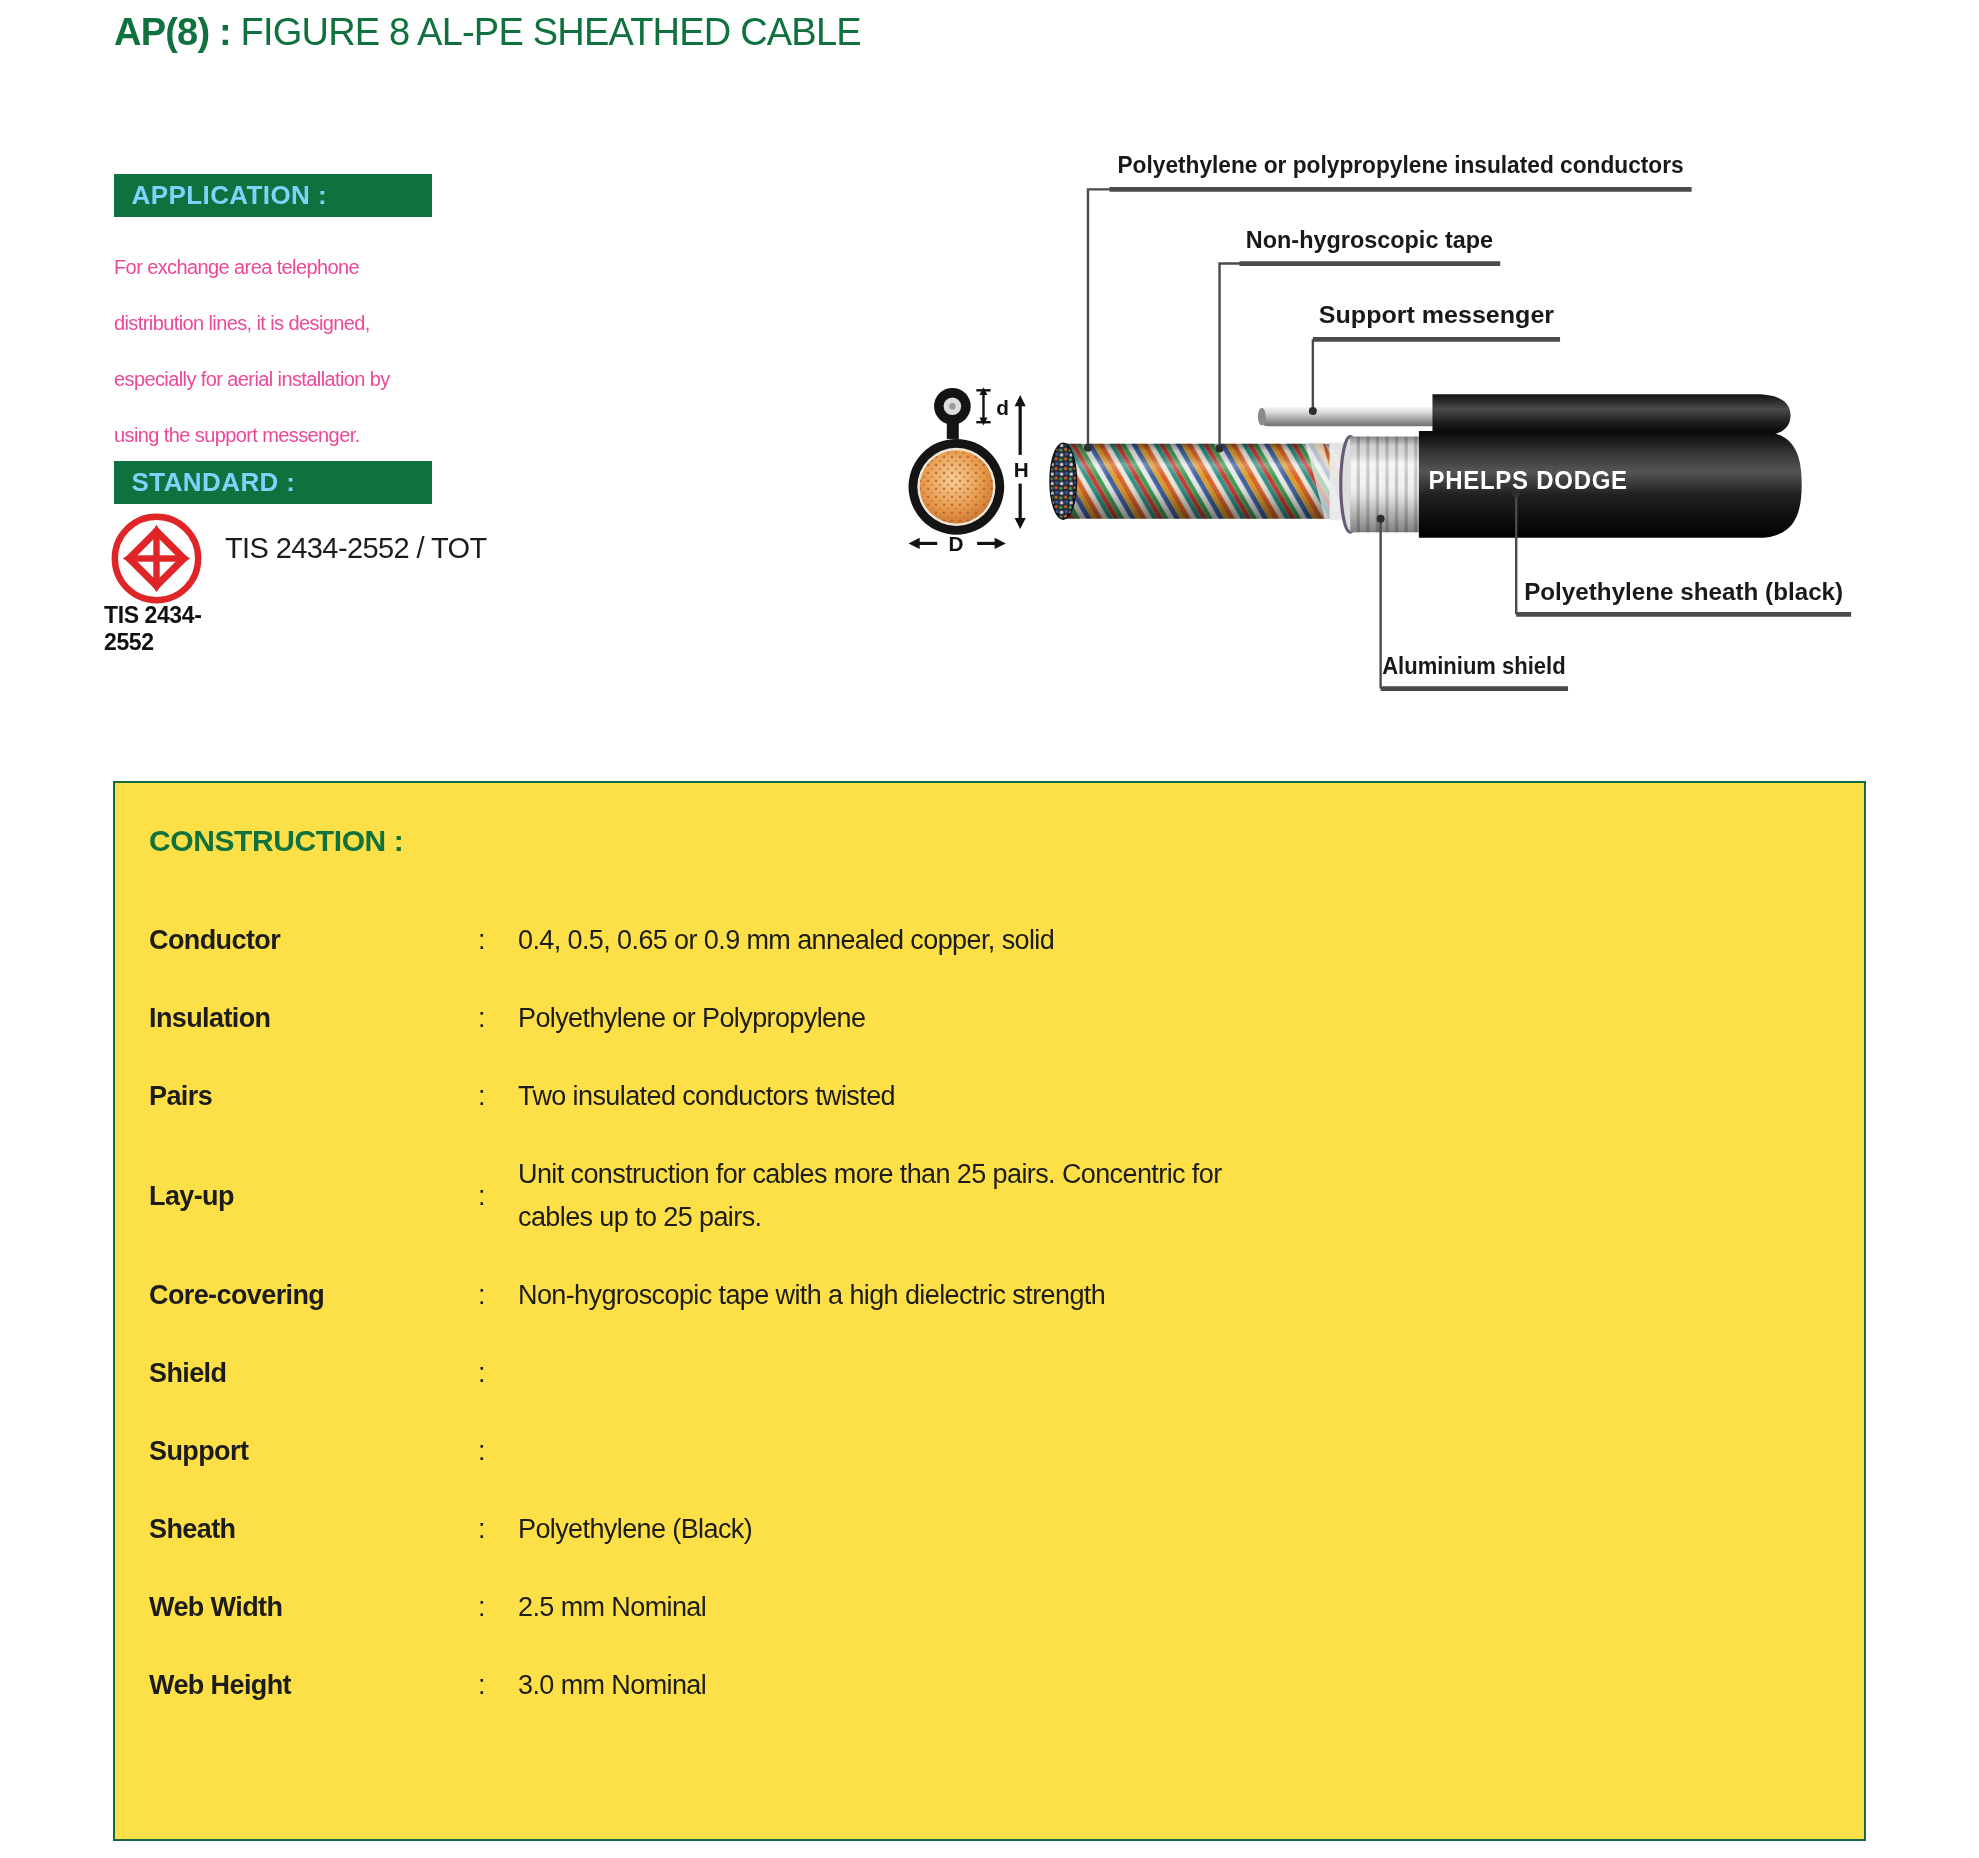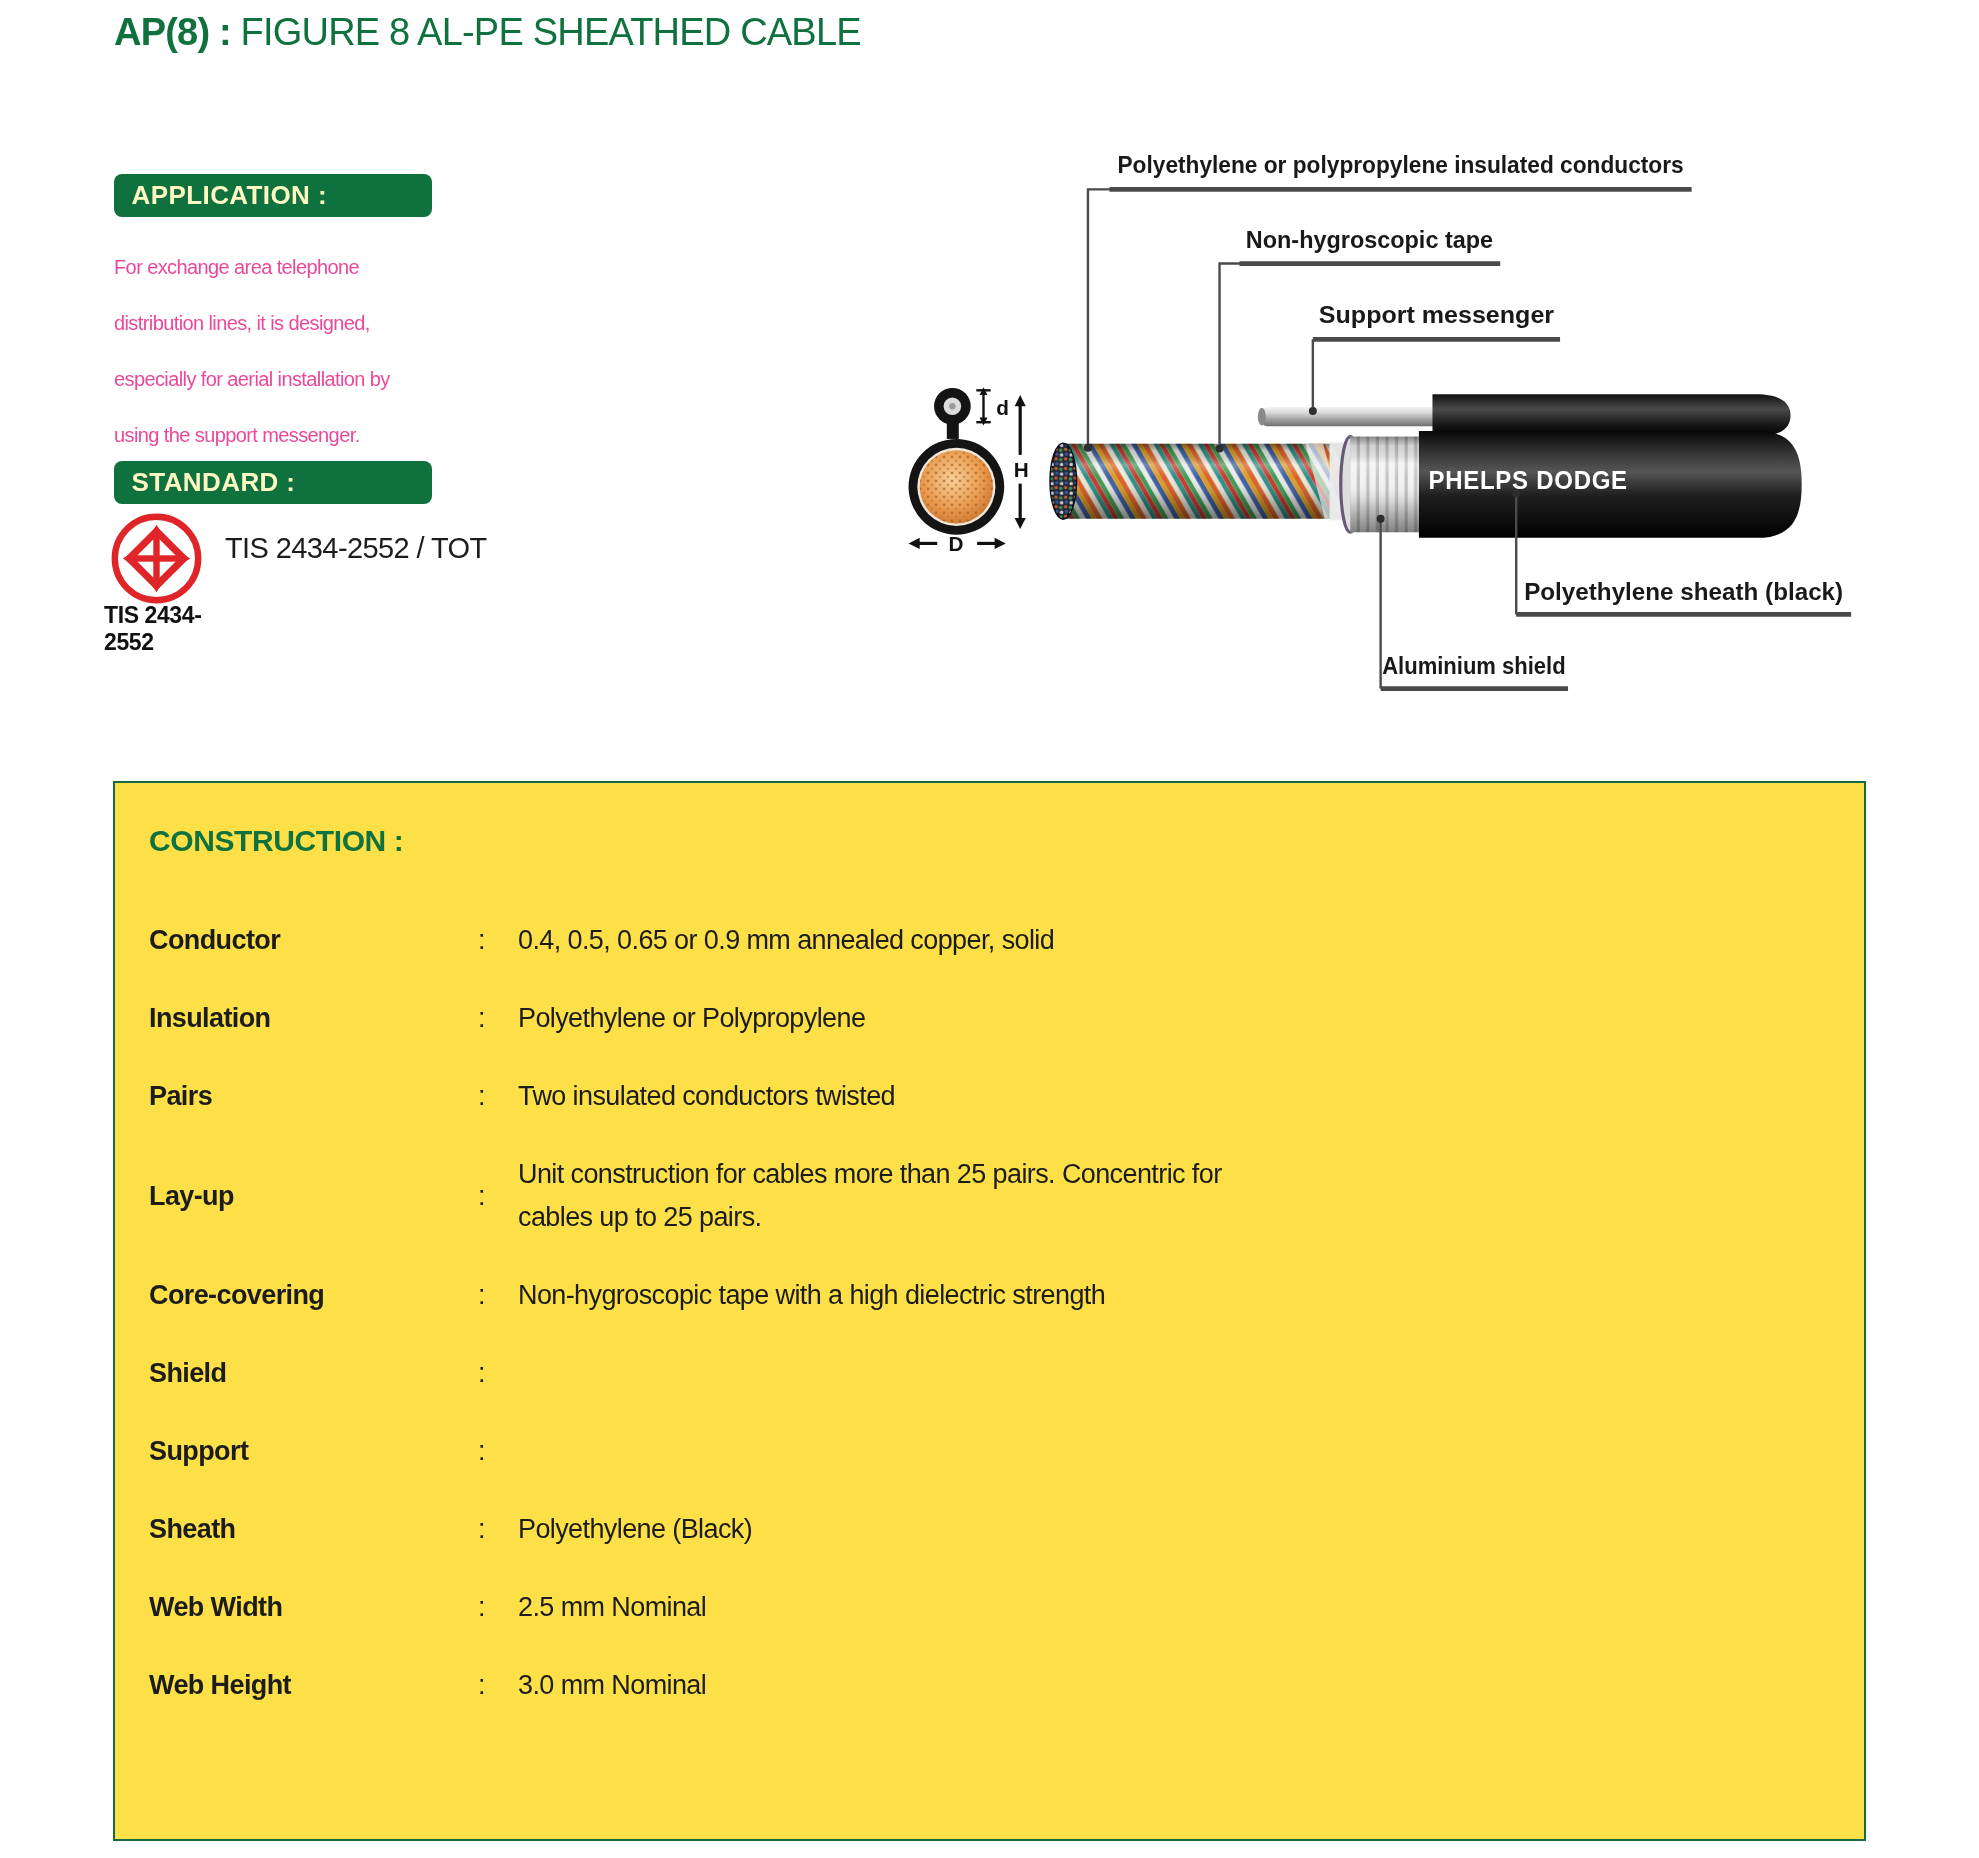--- a/index.html
+++ b/index.html
@@ -7,22 +7,22 @@
         font-family:"Liberation Sans",sans-serif;color:#1c1c1c;overflow:hidden;}
 
   
   .title{position:absolute;left:114px;top:11.2px;font-size:38px;letter-spacing:-0.8px;
          color:#0f713d;white-space:nowrap;text-align:right;}
   .title .prefix{font-weight:bold;}
   .title .main{font-weight:normal;}
 
   
   .banner{position:absolute;left:114px;width:318px;height:43px;background:#0f713d;
-          color:#fef9c3;font-weight:bold;font-size:26px;line-height:43px;
-          padding-left:17.6px;box-sizing:border-box;letter-spacing:0.4px;border-radius:8px;}
+          color:#7dd3fc;font-weight:bold;font-size:26px;line-height:43px;
+          padding-left:17.6px;box-sizing:border-box;letter-spacing:0.4px;}
   .banner.application{top:174px;}
   .banner.standard{top:461px;}
 
   
   .app-text{position:absolute;left:114px;top:239px;width:415px;font-size:20px;
             line-height:56px;letter-spacing:-0.6px;white-space:pre-line;color:#ec4899;}
 
   
   .tis-logo{position:absolute;left:110px;top:512px;width:93px;height:93px;}
   .tis-caption{position:absolute;left:104px;top:602px;width:112px;font-size:23px;

